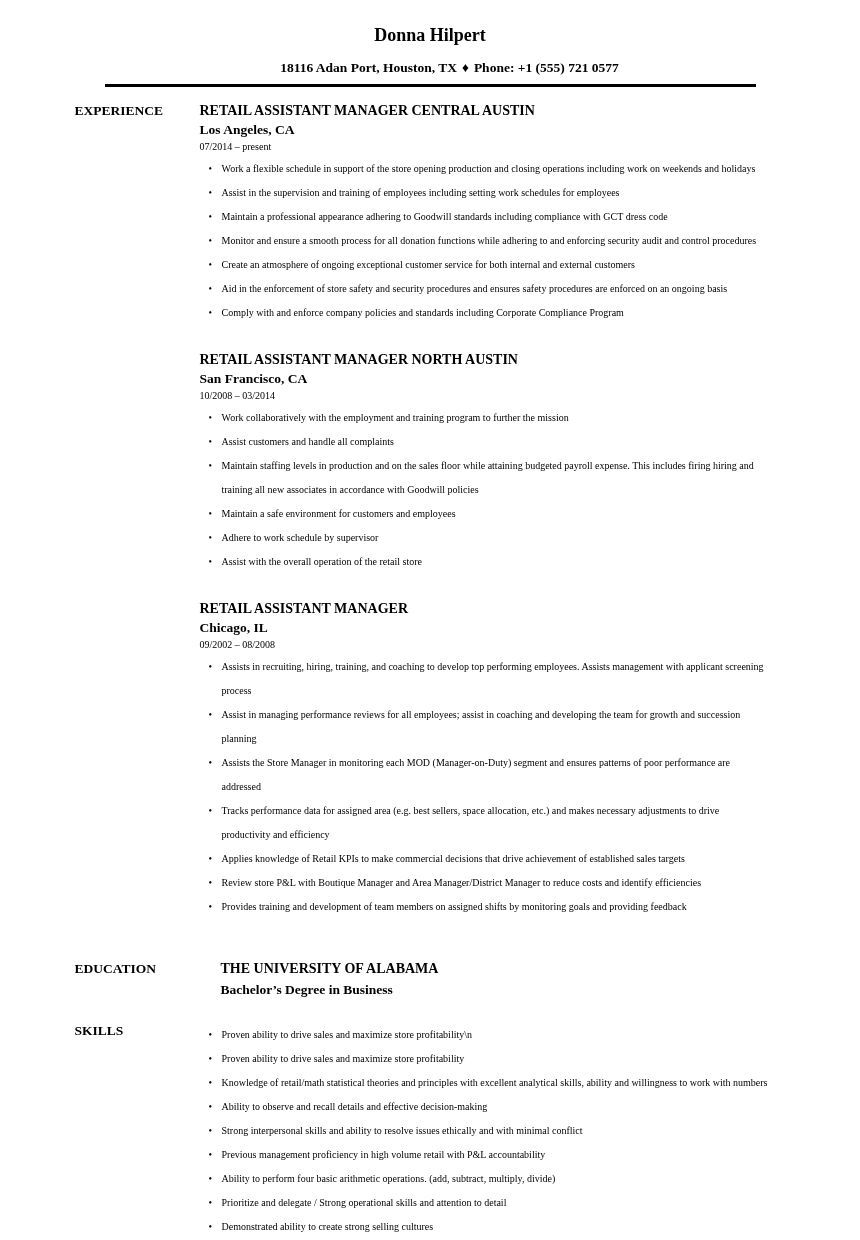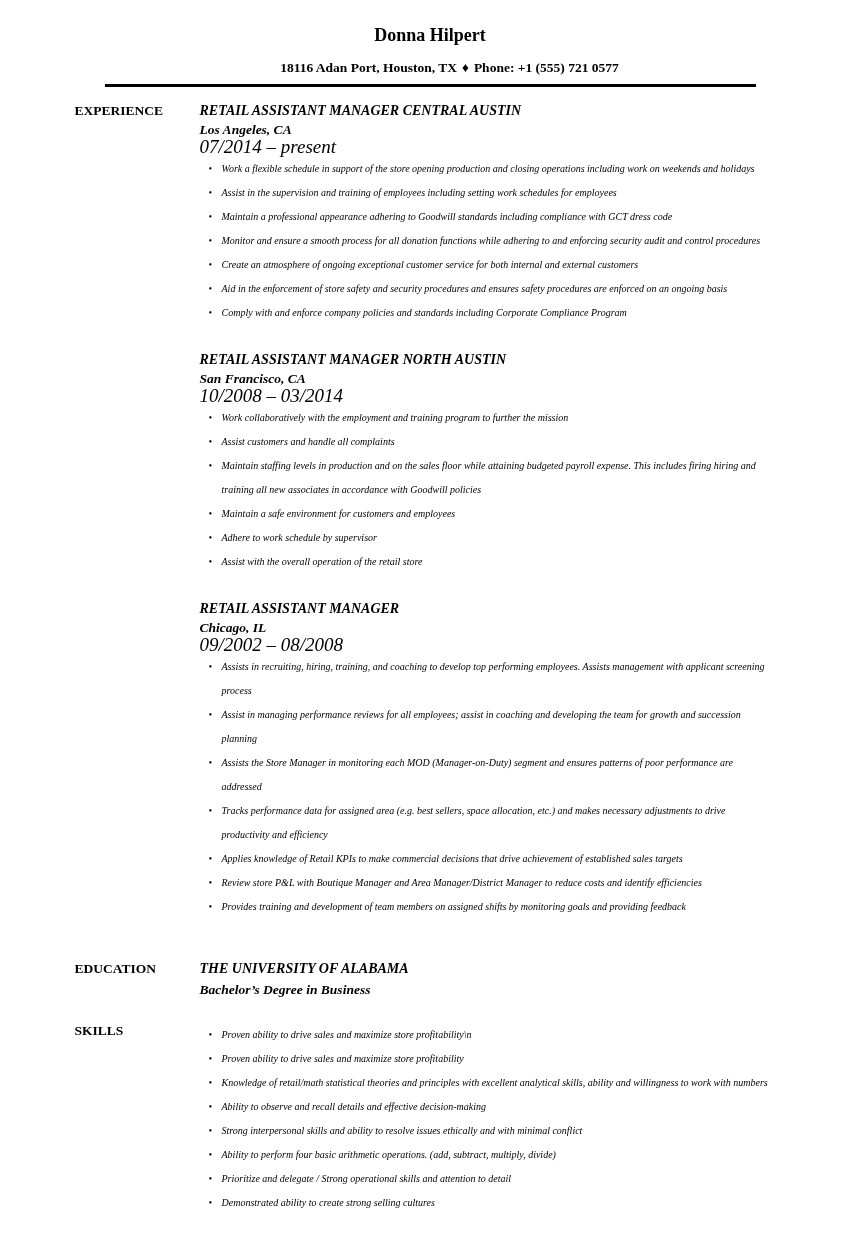--- a/index.html
+++ b/index.html
@@ -23,28 +23,28 @@
 
   
   .section { display: flex; margin-top: 14px; }
   .section-label {
     flex: 0 0 125px;
     font-size: 13.5px;
     font-weight: bold;
     line-height: 19px;
     white-space: nowrap;
   }
-  .section-content { flex: 1; padding-right: 16px; font-style: italic; }
+  .section-content { flex: 1; padding-right: 16px; }
 
   
   .job { margin-bottom: 25px; }
   .job:last-child { margin-bottom: 0; }
   .job-title { font-size: 14px; font-weight: bold; line-height: 19px; }
   .job-location { font-size: 13.5px; font-weight: bold; line-height: 18px; margin-top: 1px; }
-  .job-dates { font-size: 19px; line-height: 16px; }
+  .job-dates { font-size: 10px; line-height: 16px; }
 
   
   ul.bullets {
     list-style: none;
     margin: 2px 0 0 0;
     padding: 0 0 0 22px;
   }
   ul.bullets li {
     font-size: 10px;
     line-height: 24px;
@@ -54,21 +54,21 @@
     content: "\2022";
     position: absolute;
     left: -13px;
     top: 0;
   }
 
   
   .school { font-size: 14px; font-weight: bold; line-height: 20px; }
   .degree { font-size: 13.5px; font-weight: bold; line-height: 18px; margin-top: 2px; }
 
-  .section-education { margin-top: 40px; }
+  .section-education { margin-top: 40px; gap: 21px; }
   .section-skills { margin-top: 22px; }
 </style>
 </head>
 <body>
 
 <div class="page">
 
   <div class="header">
     <div class="name">Donna Hilpert</div>
     <div class="contact">
@@ -138,20 +138,21 @@
 
   <div class="section section-skills">
     <div class="section-label">SKILLS</div>
     <div class="section-content">
       <ul class="bullets">
           <li>Proven ability to drive sales and maximize store profitability\n</li>
           <li>Proven ability to drive sales and maximize store profitability</li>
           <li>Knowledge of retail/math statistical theories and principles with excellent analytical skills, ability and willingness to work with numbers</li>
           <li>Ability to observe and recall details and effective decision-making</li>
           <li>Strong interpersonal skills and ability to resolve issues ethically and with minimal conflict</li>
+          <li>Previous management proficiency in high volume retail with P&amp;L accountability</li>
           <li>Ability to perform four basic arithmetic operations. (add, subtract, multiply, divide)</li>
           <li>Prioritize and delegate / Strong operational skills and attention to detail</li>
           <li>Demonstrated ability to create strong selling cultures</li>
         </ul>
     </div>
   </div>
 
 </div>
 
 </body></html>

